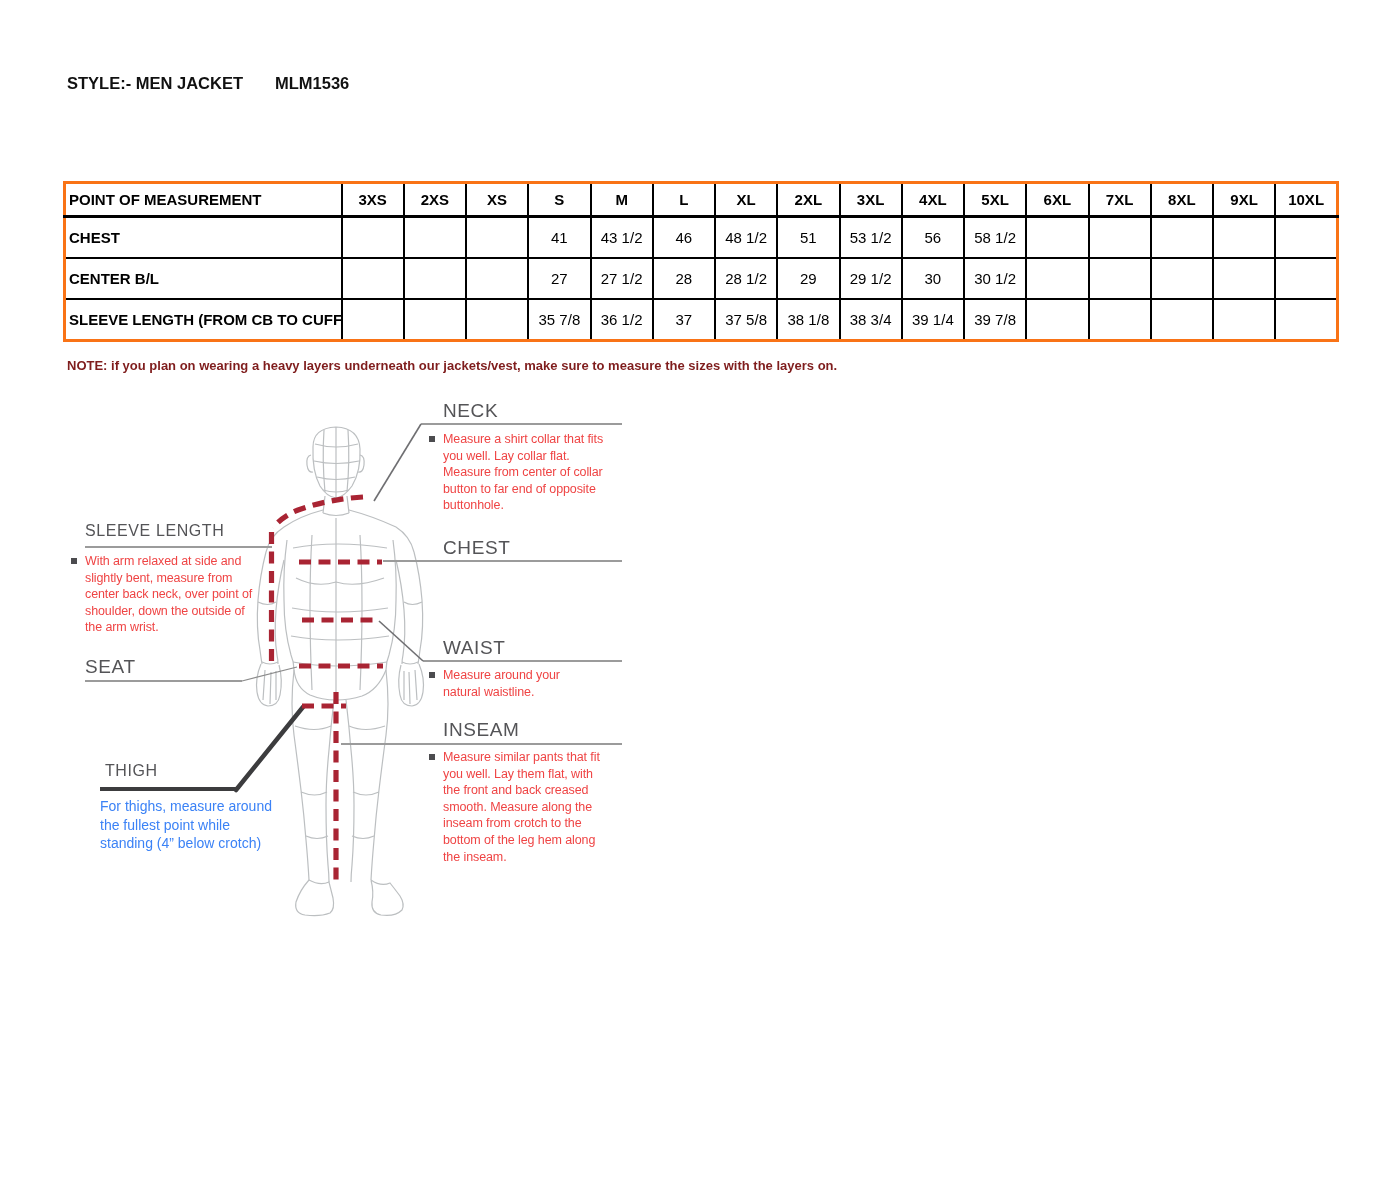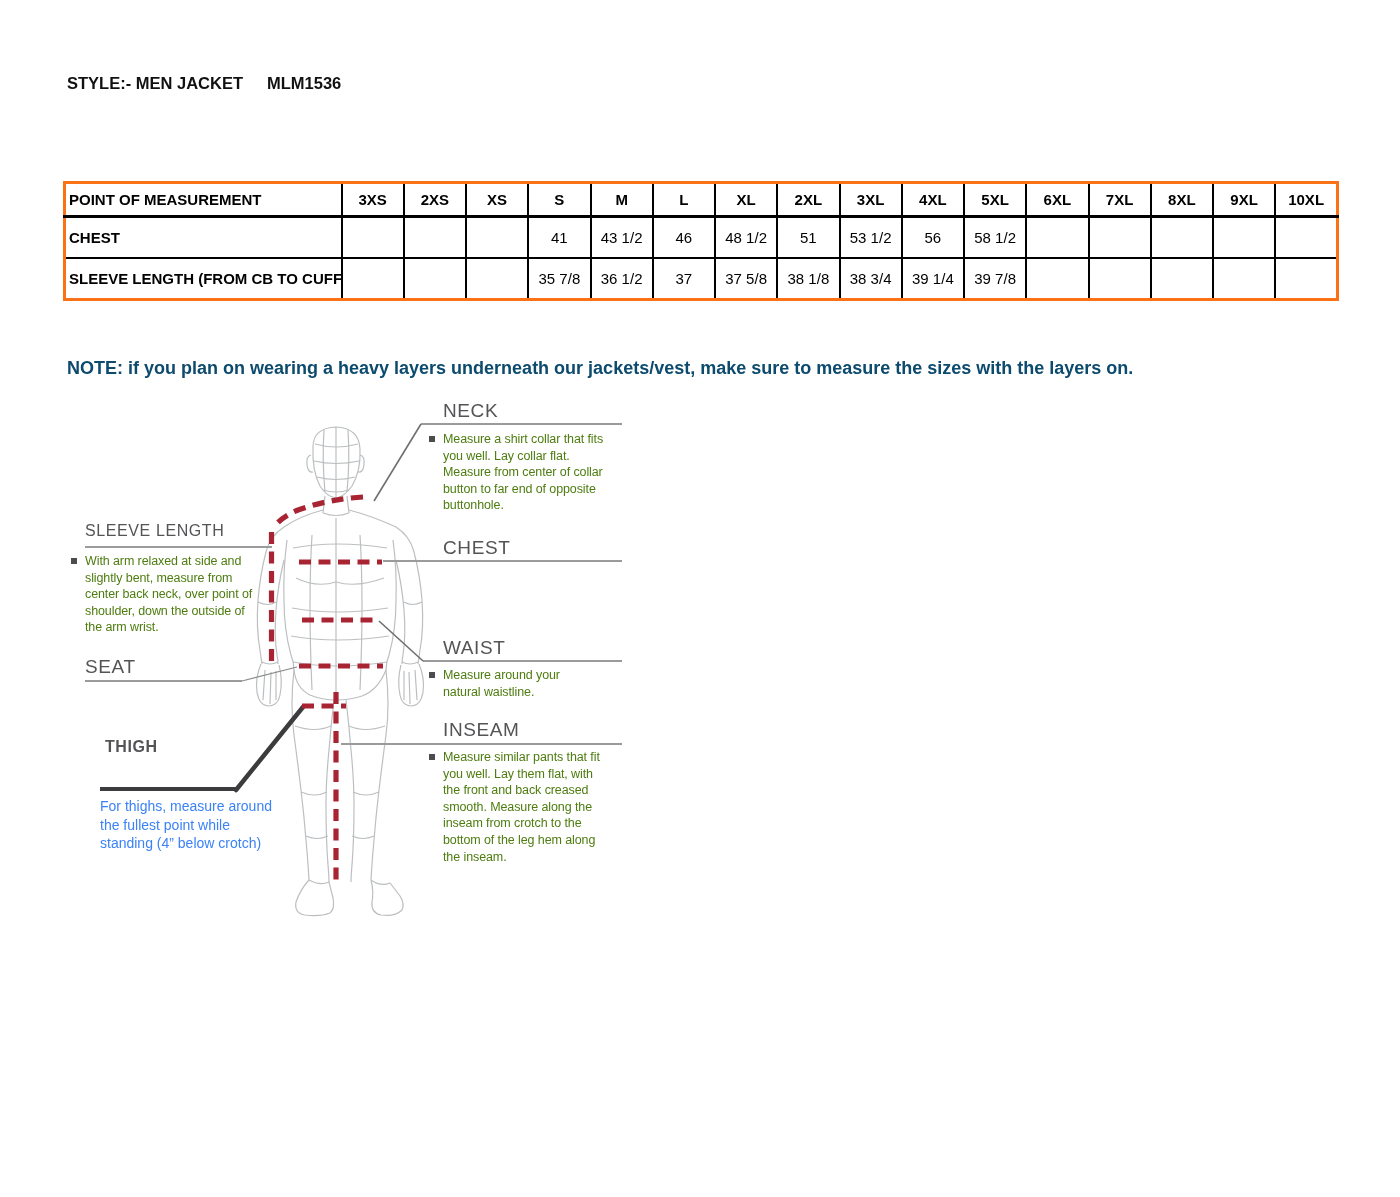--- a/index.html
+++ b/index.html
@@ -2,42 +2,42 @@
 <html><head>
 <meta charset="utf-8">
 <style>
   html,body{margin:0;padding:0;background:#fff;}
   .page{
     position:relative;width:1400px;height:1197px;background:#ffffff;
     font-family:"Liberation Sans", sans-serif;color:#000;overflow:hidden;
   }
   
   .doc-title{position:absolute;left:67px;top:74px;font-size:16.5px;font-weight:bold;color:#111;}
-  .doc-title .code{margin-left:24px;}
+  .doc-title .code{margin-left:32px;}
   
   table.size-table{
     position:absolute;left:63px;top:181px;border-collapse:collapse;table-layout:fixed;
     width:1273px;border:3px solid #f97316;
   }
   table.size-table th,table.size-table td{
     border:2px solid #000;font-size:15px;overflow:hidden;white-space:nowrap;
   }
   table.size-table thead th{height:29px;font-weight:bold;text-align:center;border-bottom:3px solid #000;}
   table.size-table thead th.pom{text-align:left;padding-left:3px;}
   table.size-table tbody th{height:37px;font-weight:bold;text-align:left;padding-left:3px;}
   table.size-table tbody td{height:37px;font-weight:normal;text-align:center;}
   
-  .note{position:absolute;left:67px;top:358px;font-size:18px;font-weight:bold;color:#0c4a6e;}
+  .note{position:absolute;left:67px;top:358px;font-size:13px;font-weight:bold;color:#7f1d1d;}
   
   .guide-sec{position:absolute;}
   .g-head{font-size:19px;letter-spacing:0.6px;color:#545457;white-space:nowrap;}
   .g-head.big{font-size:16px;}
   .g-body{display:flex;align-items:flex-start;}
   .g-bullet{flex:none;width:6px;height:6px;background:#4c4c4f;margin:5px 8px 0 0;}
-  .g-text{font-size:12.5px;line-height:16.6px;color:#4d7c0f;letter-spacing:-0.1px;}
+  .g-text{font-size:12.5px;line-height:16.6px;color:#ef4444;letter-spacing:-0.1px;}
   .g-text.plain{font-size:14px;line-height:18.5px;color:#3b82f6;letter-spacing:0;}
   .diagram-svg{position:absolute;left:0;top:0;}
 </style>
 </head>
 <body>
 
 <div class="page">
 
   <div class="doc-title">
     <span>STYLE:- MEN JACKET</span><span class="code">MLM1536</span>
@@ -98,20 +98,39 @@
           <td>53 1/2</td>
           <td>56</td>
           <td>58 1/2</td>
           <td></td>
           <td></td>
           <td></td>
           <td></td>
           <td></td>
         </tr>
         <tr>
+          <th>CENTER B/L</th>
+          <td></td>
+          <td></td>
+          <td></td>
+          <td>27</td>
+          <td>27 1/2</td>
+          <td>28</td>
+          <td>28 1/2</td>
+          <td>29</td>
+          <td>29 1/2</td>
+          <td>30</td>
+          <td>30 1/2</td>
+          <td></td>
+          <td></td>
+          <td></td>
+          <td></td>
+          <td></td>
+        </tr>
+        <tr>
           <th>SLEEVE LENGTH (FROM CB TO CUFF)</th>
           <td></td>
           <td></td>
           <td></td>
           <td>35 7/8</td>
           <td>36 1/2</td>
           <td>37</td>
           <td>37 5/8</td>
           <td>38 1/8</td>
           <td>38 3/4</td>
@@ -255,21 +274,21 @@
     <div class="g-body">
       <span class="g-bullet"></span>
       <div class="g-text">With arm relaxed at side and slightly bent, measure from center back neck, over point of shoulder, down the outside of the arm wrist.</div>
     </div>
   </div>
 
   <div class="guide-sec" style="left:85px;top:656px;">
     <div class="g-head">SEAT</div>
   </div>
 
-  <div class="guide-sec" style="left:105px;top:738px;font-weight:bold;">
+  <div class="guide-sec" style="left:105px;top:762px;">
     <div class="g-head big">THIGH</div>
   </div>
   <div class="guide-sec" style="left:100px;top:797px;width:180px;">
     <div class="g-body">
       <div class="g-text plain">For thighs, measure around the fullest point while standing (4” below crotch)</div>
     </div>
   </div>
 
 </div>
 

